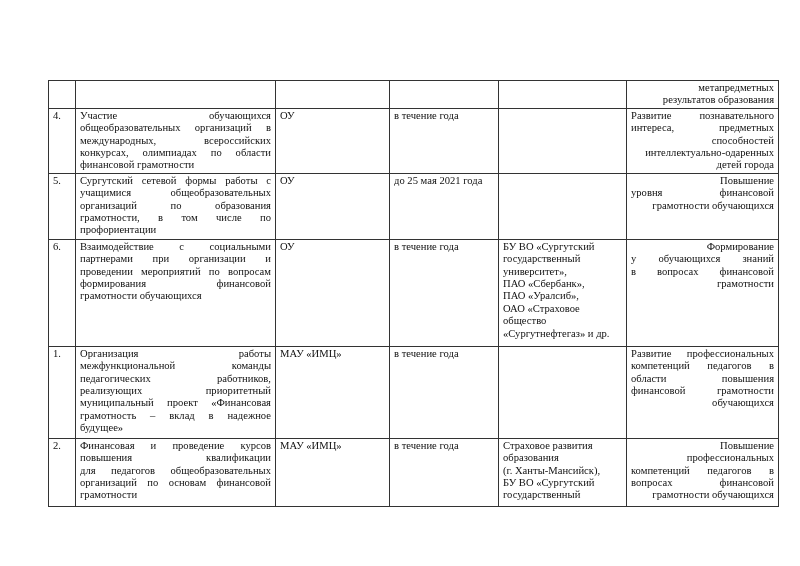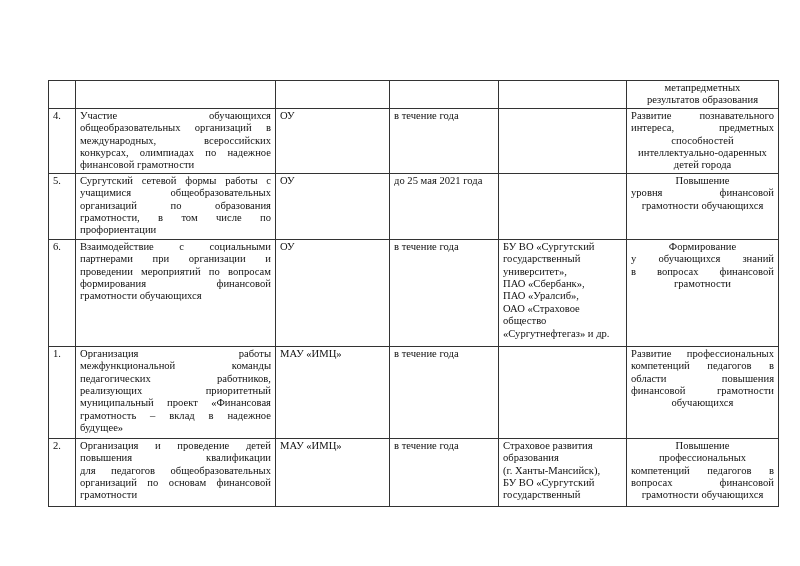--- a/index.html
+++ b/index.html
@@ -11,21 +11,21 @@
   col.c1 { width:27px; } col.c2 { width:200px; } col.c3 { width:114px; }
   col.c4 { width:109px; } col.c5 { width:128px; } col.c6 { width:152px; }
   td.num { padding-left:4px; }
   td.just { text-align:justify; text-align-last:left; }
   td.center { text-align:left; }
   td.thickL { border-left:2px solid #444; }
   td.thickR { border-right:2px solid #444;margin-left:36px; }
   td.section { text-align:center; font-weight:bold; padding:1px; }
   .line { display:block; }
   .j { display:block; text-align:justify; text-align-last:justify; }
-  .l { display:block; text-align:center; }
+  .l { display:block; text-align:right; }
 </style>
 </head>
 <body>
 
 <table class="plan">
   <colgroup>
       <col class="c1">
       <col class="c2">
       <col class="c3">
       <col class="c4">
@@ -43,21 +43,21 @@
           <span class="l">метапредметных</span>
           <span class="l">результатов образования</span>
         </td>
       </tr>
       <tr style="height: 65px;">
         <td class="num">4.</td>
         <td class="just">
           <span class="j">Участие обучающихся</span>
           <span class="j">общеобразовательных организаций в</span>
           <span class="j">международных, всероссийских</span>
-          <span class="j">конкурсах, олимпиадах по надежное</span>
+          <span class="j">конкурсах, олимпиадах по области</span>
           <span class="l">финансовой грамотности</span>
         </td>
         <td class="center thickL">ОУ</td>
         <td class="center">в течение года</td>
         <td class="center thickR"></td>
         <td class="">
           <span class="j">Развитие познавательного</span>
           <span class="j">интереса, предметных</span>
           <span class="l">способностей</span>
           <span class="l">интеллектуально-одаренных</span>
@@ -128,21 +128,21 @@
           <span class="j">Развитие профессиональных</span>
           <span class="j">компетенций педагогов в</span>
           <span class="j">области повышения</span>
           <span class="j">финансовой грамотности</span>
           <span class="l">обучающихся</span>
         </td>
       </tr>
       <tr style="height: 68px;">
         <td class="num">2.</td>
         <td class="just">
-          <span class="j">Организация и проведение детей</span>
+          <span class="j">Финансовая и проведение курсов</span>
           <span class="j">повышения квалификации</span>
           <span class="j">для педагогов общеобразовательных</span>
           <span class="j">организаций по основам финансовой</span>
           <span class="l">грамотности</span>
         </td>
         <td class="center thickL">МАУ «ИМЦ»</td>
         <td class="center">в течение года</td>
         <td class="center thickR">
           <span class="line">Страховое развития</span>
           <span class="line">образования</span>

